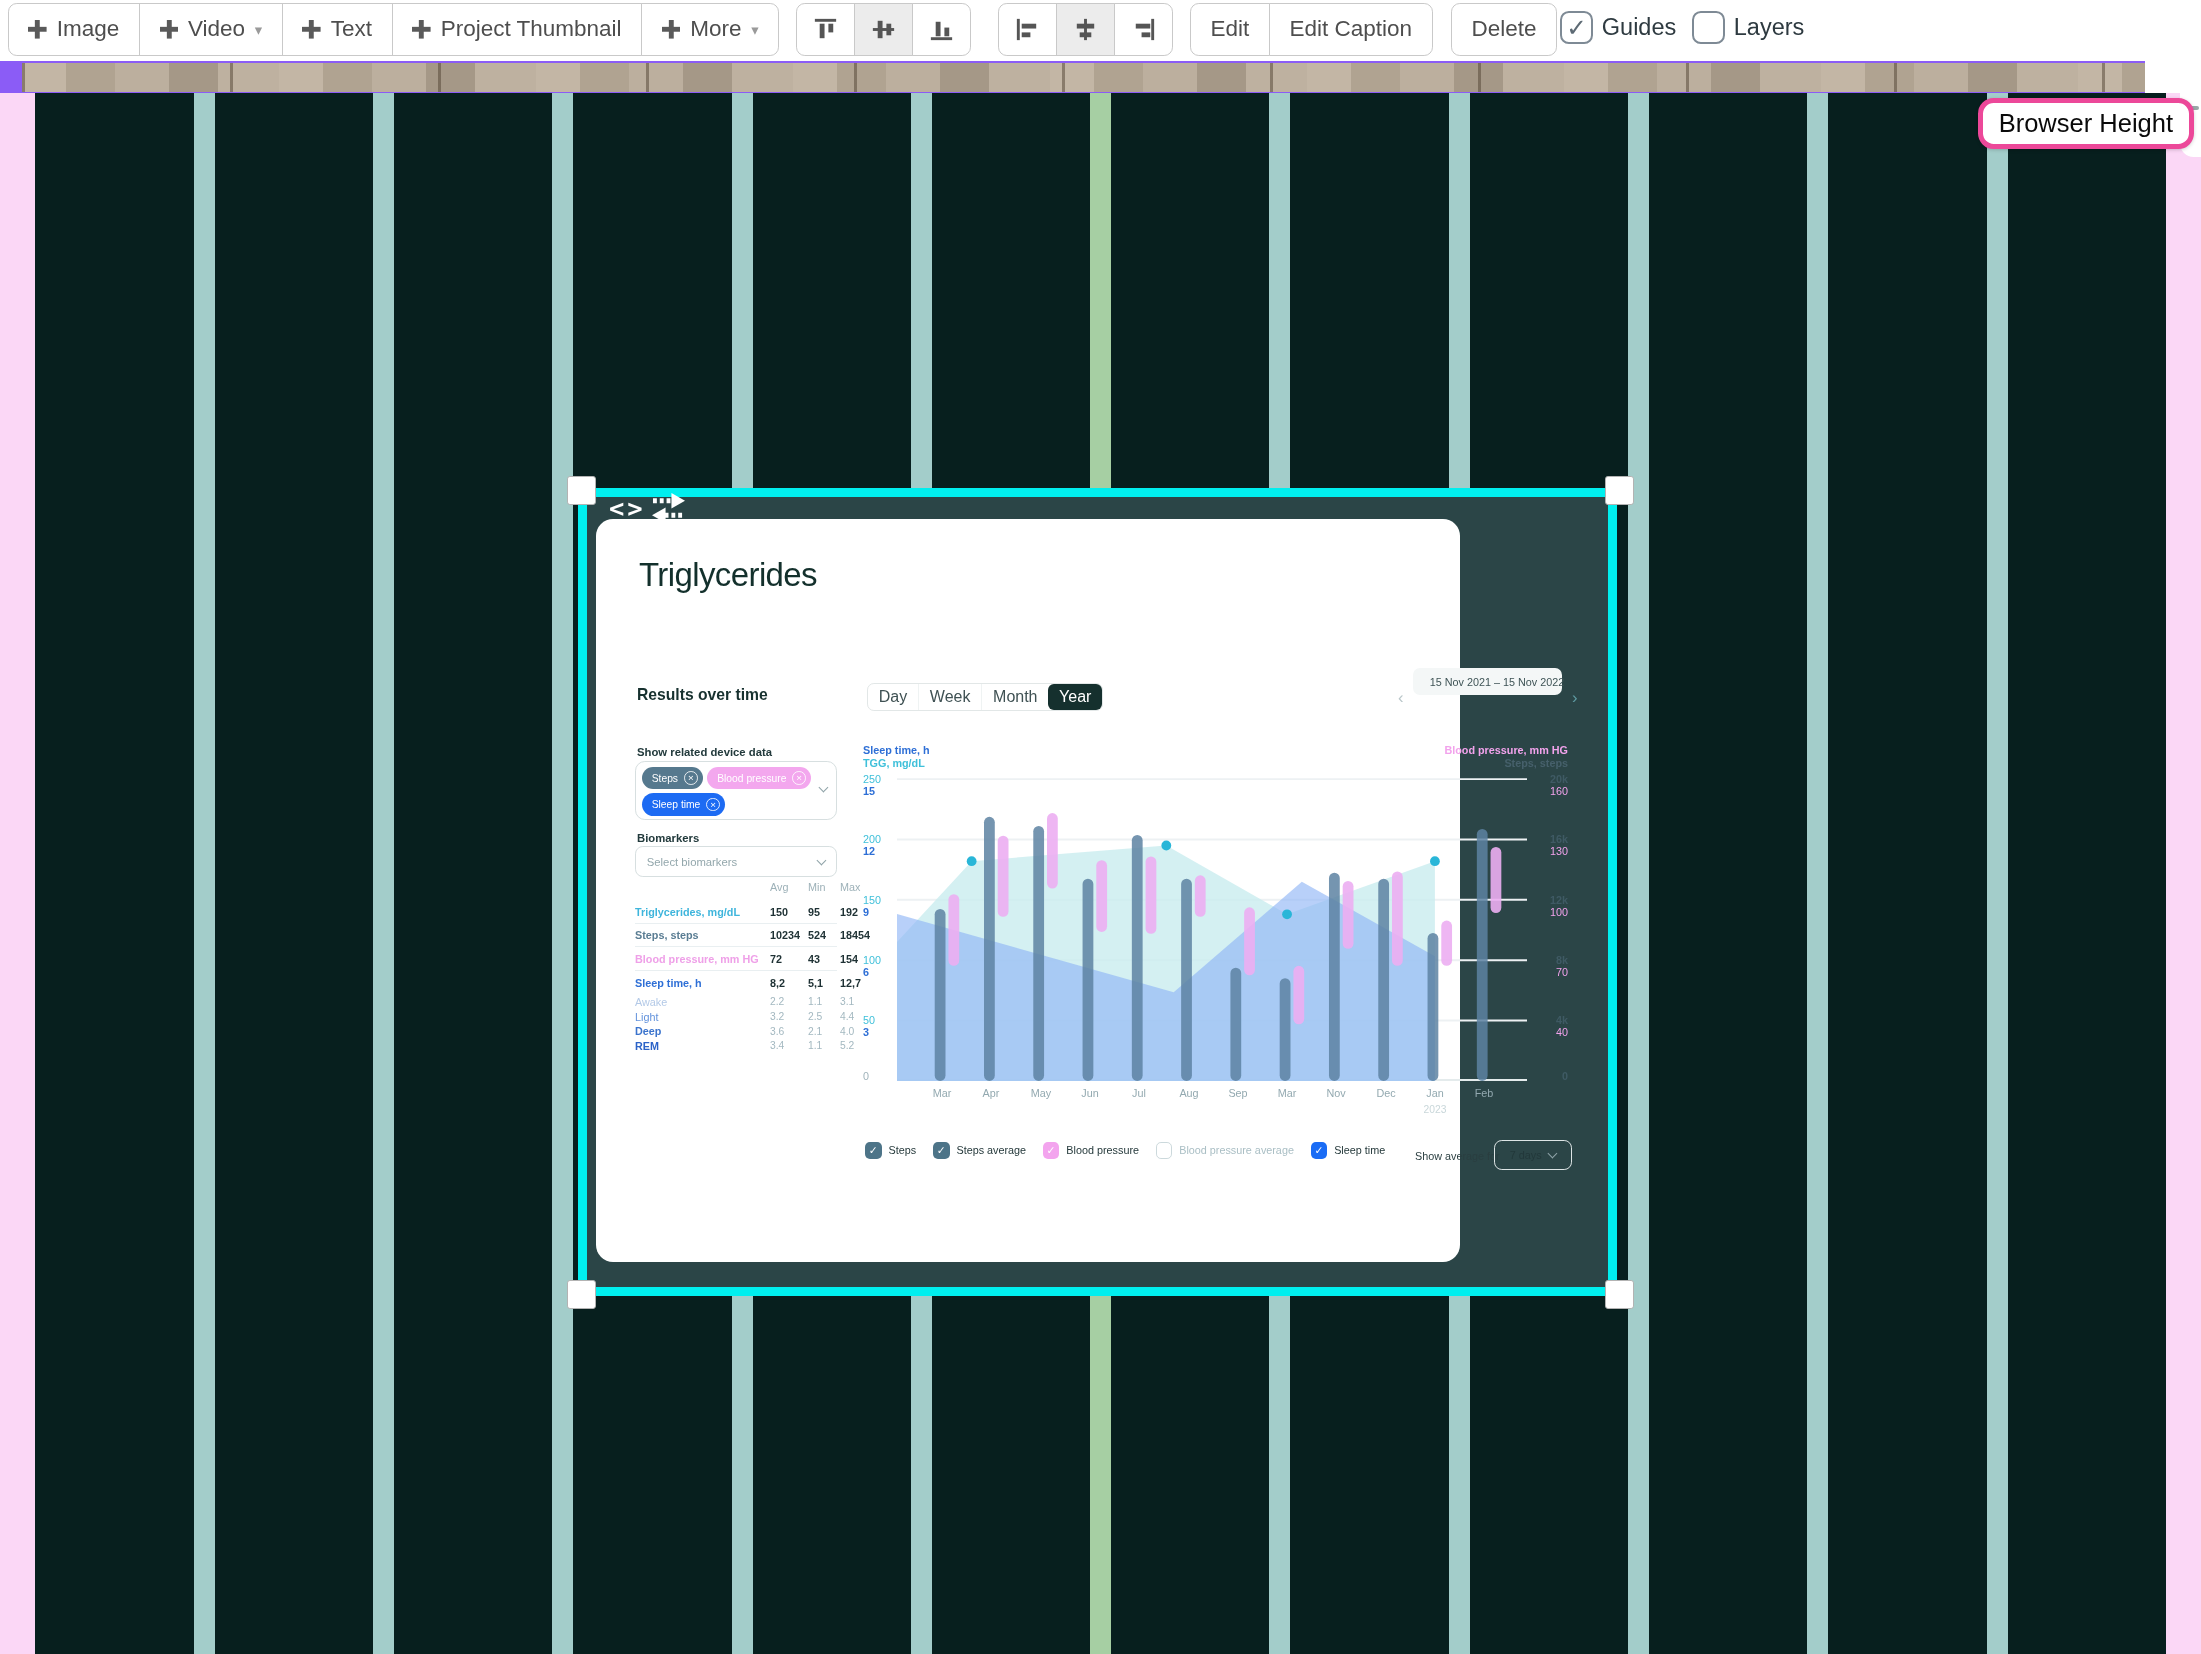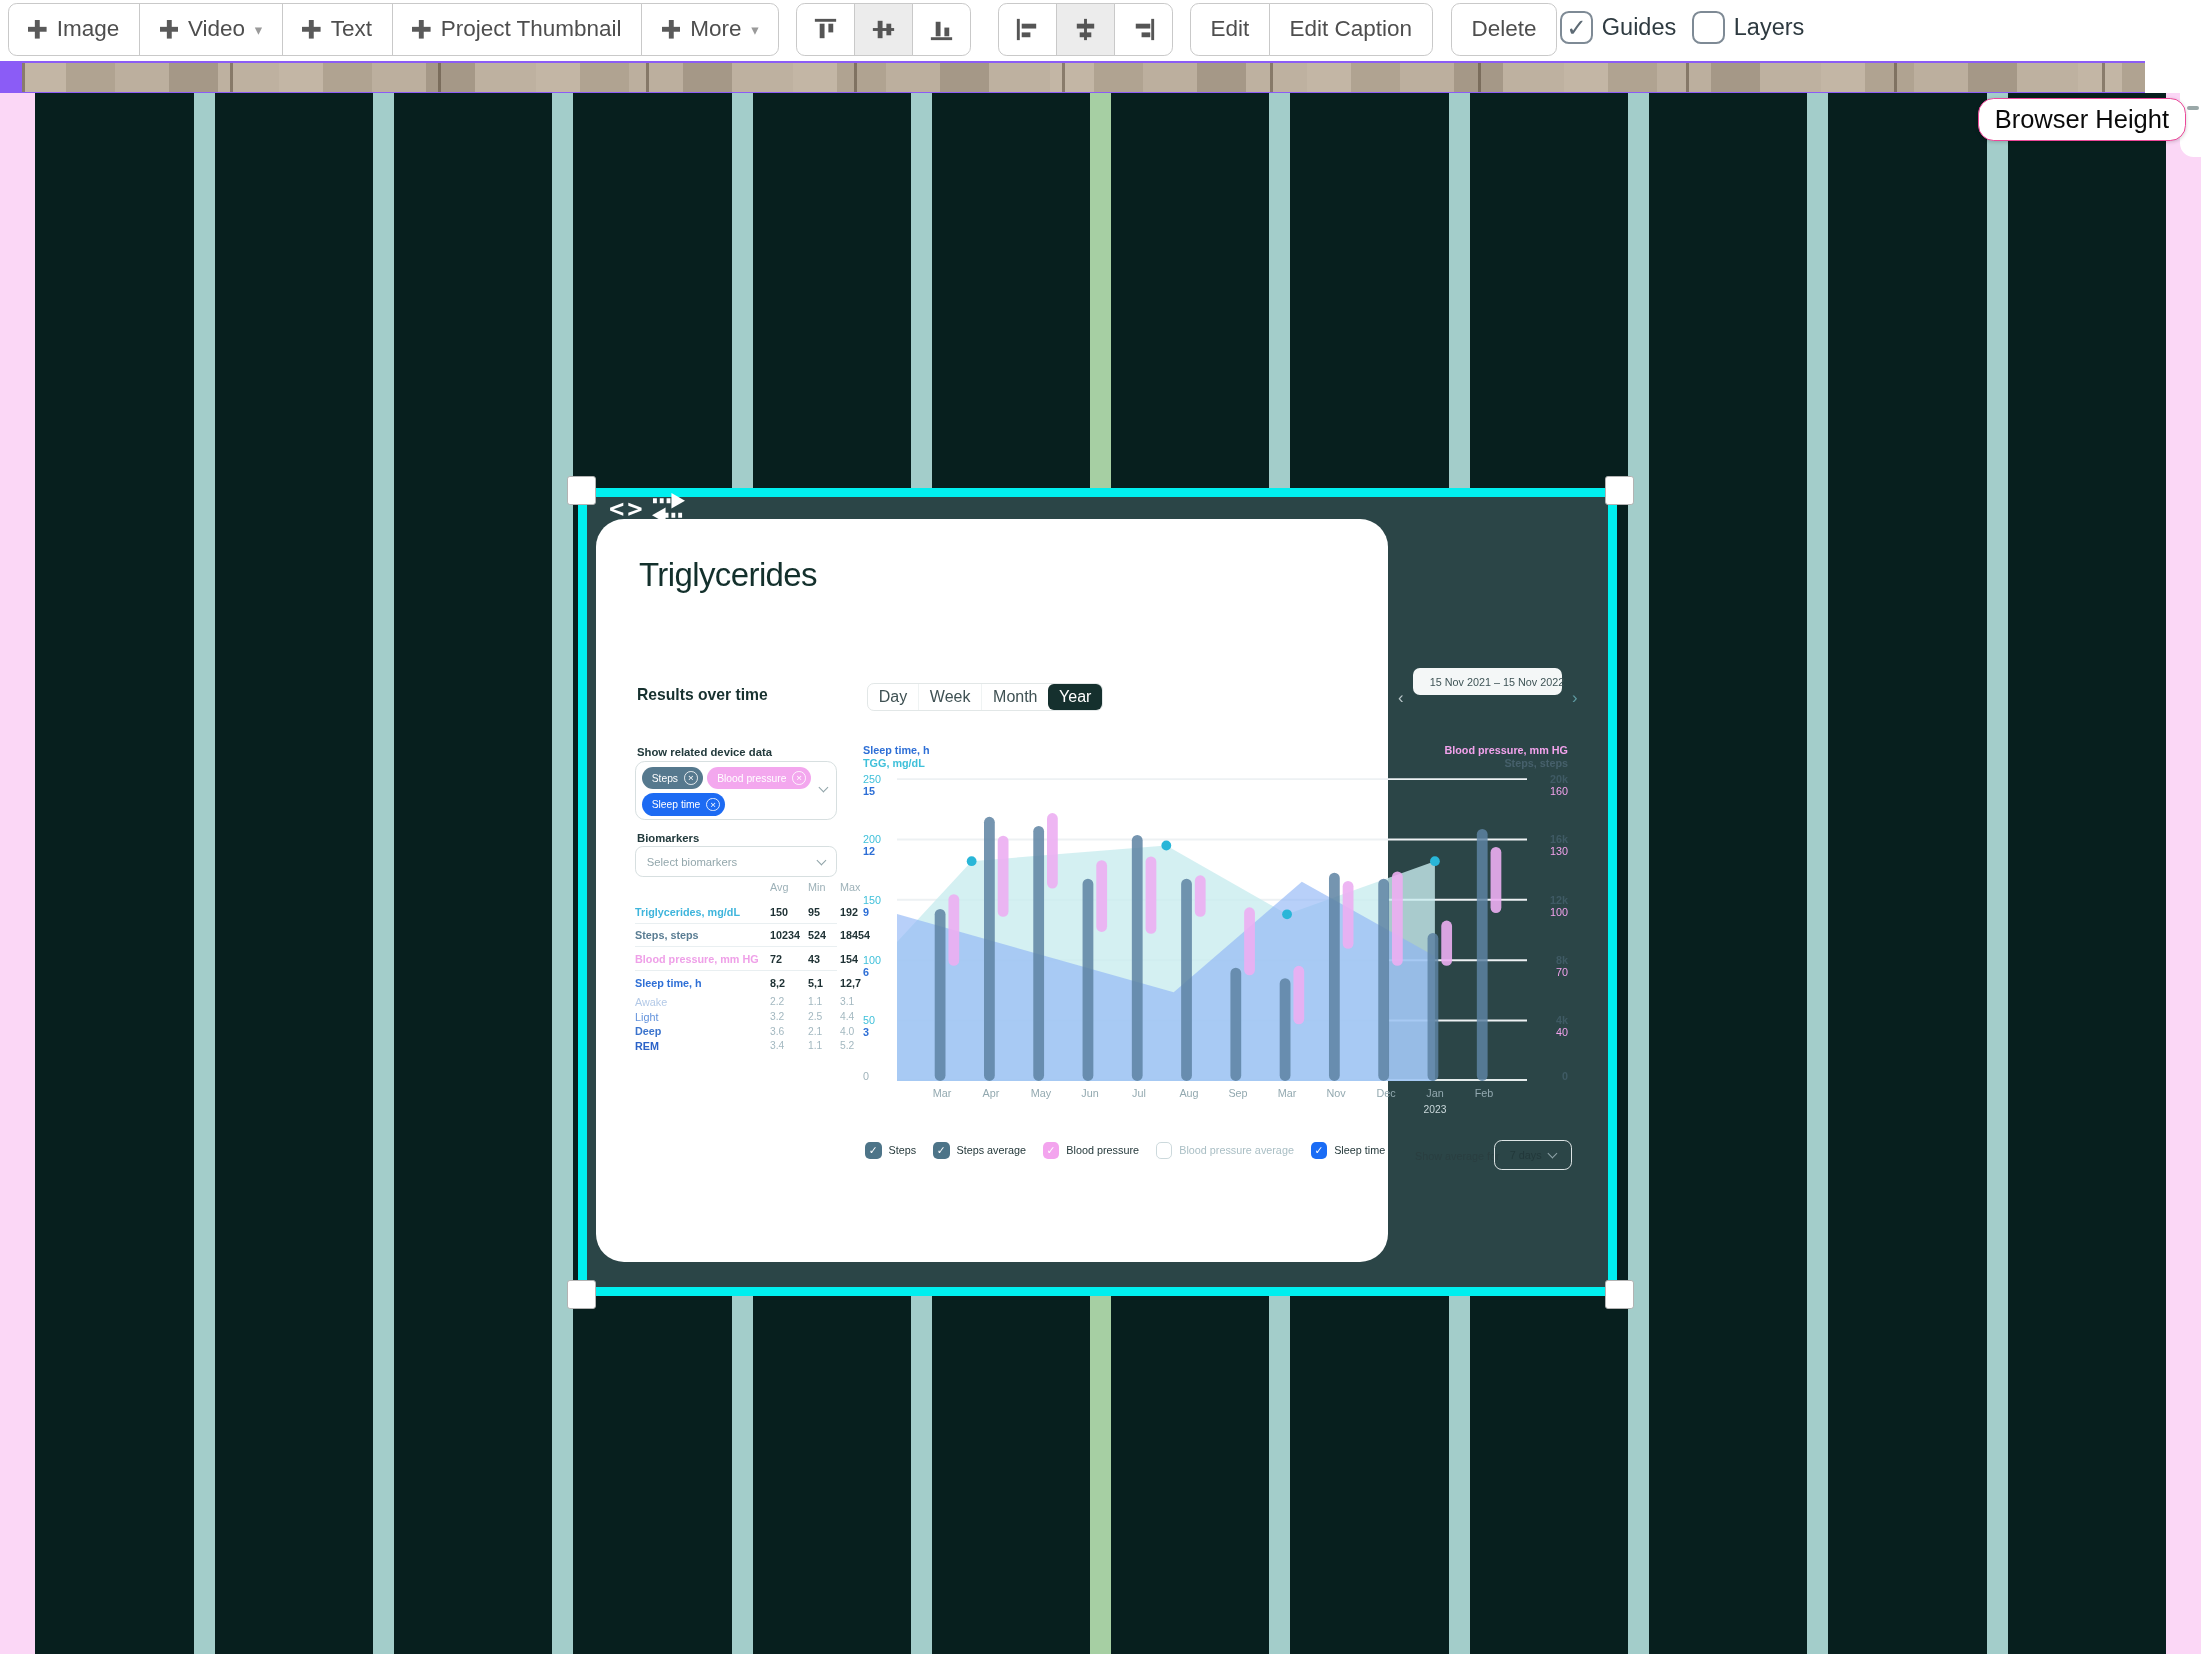--- a/index.html
+++ b/index.html
@@ -25,32 +25,32 @@
     background:
       repeating-linear-gradient(90deg, rgba(80,66,50,.5) 0 2.9px, rgba(0,0,0,0) 2.9px 208px),
       repeating-linear-gradient(90deg,#c3b6a5 0 44px,#b0a391 44px 93px,#bcaf9e 93px 147px,#a59887 147px 196px,#beb1a0 196px 257px),
       linear-gradient(#c8bbaa,#a29584);}
   .stage{position:absolute;left:0;top:93px;width:2201px;height:1561px;background:#fbd7f6;}
   .darkarea{position:absolute;left:35px;top:0;width:2131px;height:1561px;background:#071f1e;overflow:hidden;}
   .gutter{position:absolute;top:0;height:100%;width:20.6px;}
   .corner-a{position:absolute;left:2145px;top:61px;width:35px;height:32px;background:#fff;}
   .corner-b{position:absolute;left:2180px;top:55px;width:21.6px;height:102px;background:#fff;border-radius:0 0 0 13.7px;}
   .right-dash{position:absolute;left:2187px;top:106px;width:11.8px;height:3.9px;background:#9aa8a8;border-radius:2px;}
-  .tooltip{position:absolute;left:1978px;top:98px;height:41px;padding:0 15.7px;background:#fff;border:1px solid #ec4899;
+  .tooltip{position:absolute;left:1978px;top:98px;height:41px;padding:0 15.7px;background:#fff;border:5px solid #ec4899;
     border-radius:15.7px;display:flex;align-items:center;font-size:25.5px;color:#0a0a0a;box-shadow:0 1px 3.9px rgba(0,0,0,.18);white-space:nowrap;}
 
   
   .sel-frame{position:absolute;left:578px;top:488px;width:1039px;height:808px;border:9.8px solid #00efef;
              background:#2b4547;box-sizing:border-box;}
   .handle{position:absolute;width:29px;height:29px;background:#fff;border:1px solid #b3b3b3;border-radius:2.9px;box-sizing:border-box;}
   .sel-code{position:absolute;left:609px;top:493px;color:#fff;font-size:25.5px;font-weight:bold;letter-spacing:2.9px;font-family:"DejaVu Sans Mono",monospace;}
   .sel-swap{position:absolute;left:649px;top:492px;}
 
   
-  .card{position:absolute;left:596px;top:519px;width:792px;height:743px;background:#fff;border-radius:28px;}
+  .card{position:absolute;left:596px;top:519px;width:864px;height:743px;background:#fff;border-radius:17px;}
   .card *{box-sizing:border-box;}
   .card-title{position:absolute;left:43px;top:37px;font-size:33px;font-weight:500;color:#13302c;letter-spacing:-0.6px;}
   .sec-label{position:absolute;left:41px;top:167px;font-size:15.7px;font-weight:700;color:#17312f;}
   .tabs{position:absolute;left:271px;top:164px;height:28px;display:flex;border:1px solid #e2e7e7;border-radius:6.9px;background:#fff;}
   .tab{padding:0 10.8px;display:flex;align-items:center;font-size:16px;color:#3f5153;border-left:1px solid #eff3f3;cursor:pointer;}
   .tab:first-child{border-left:none;}
   .tab.active{background:#15302e;color:#fff;border-radius:5.9px;border-left:none;}
   .dn-prev{position:absolute;left:802px;top:169px;font-size:16.7px;color:#b9c6c9;cursor:pointer;}
   .date-pill{position:absolute;left:817px;top:149px;width:149px;height:27.4px;background:#f4f7f7;border-radius:6.9px;
              display:flex;align-items:center;gap:6.9px;padding:0 9.8px;font-size:10.8px;color:#3f5456;cursor:pointer;white-space:nowrap;}

